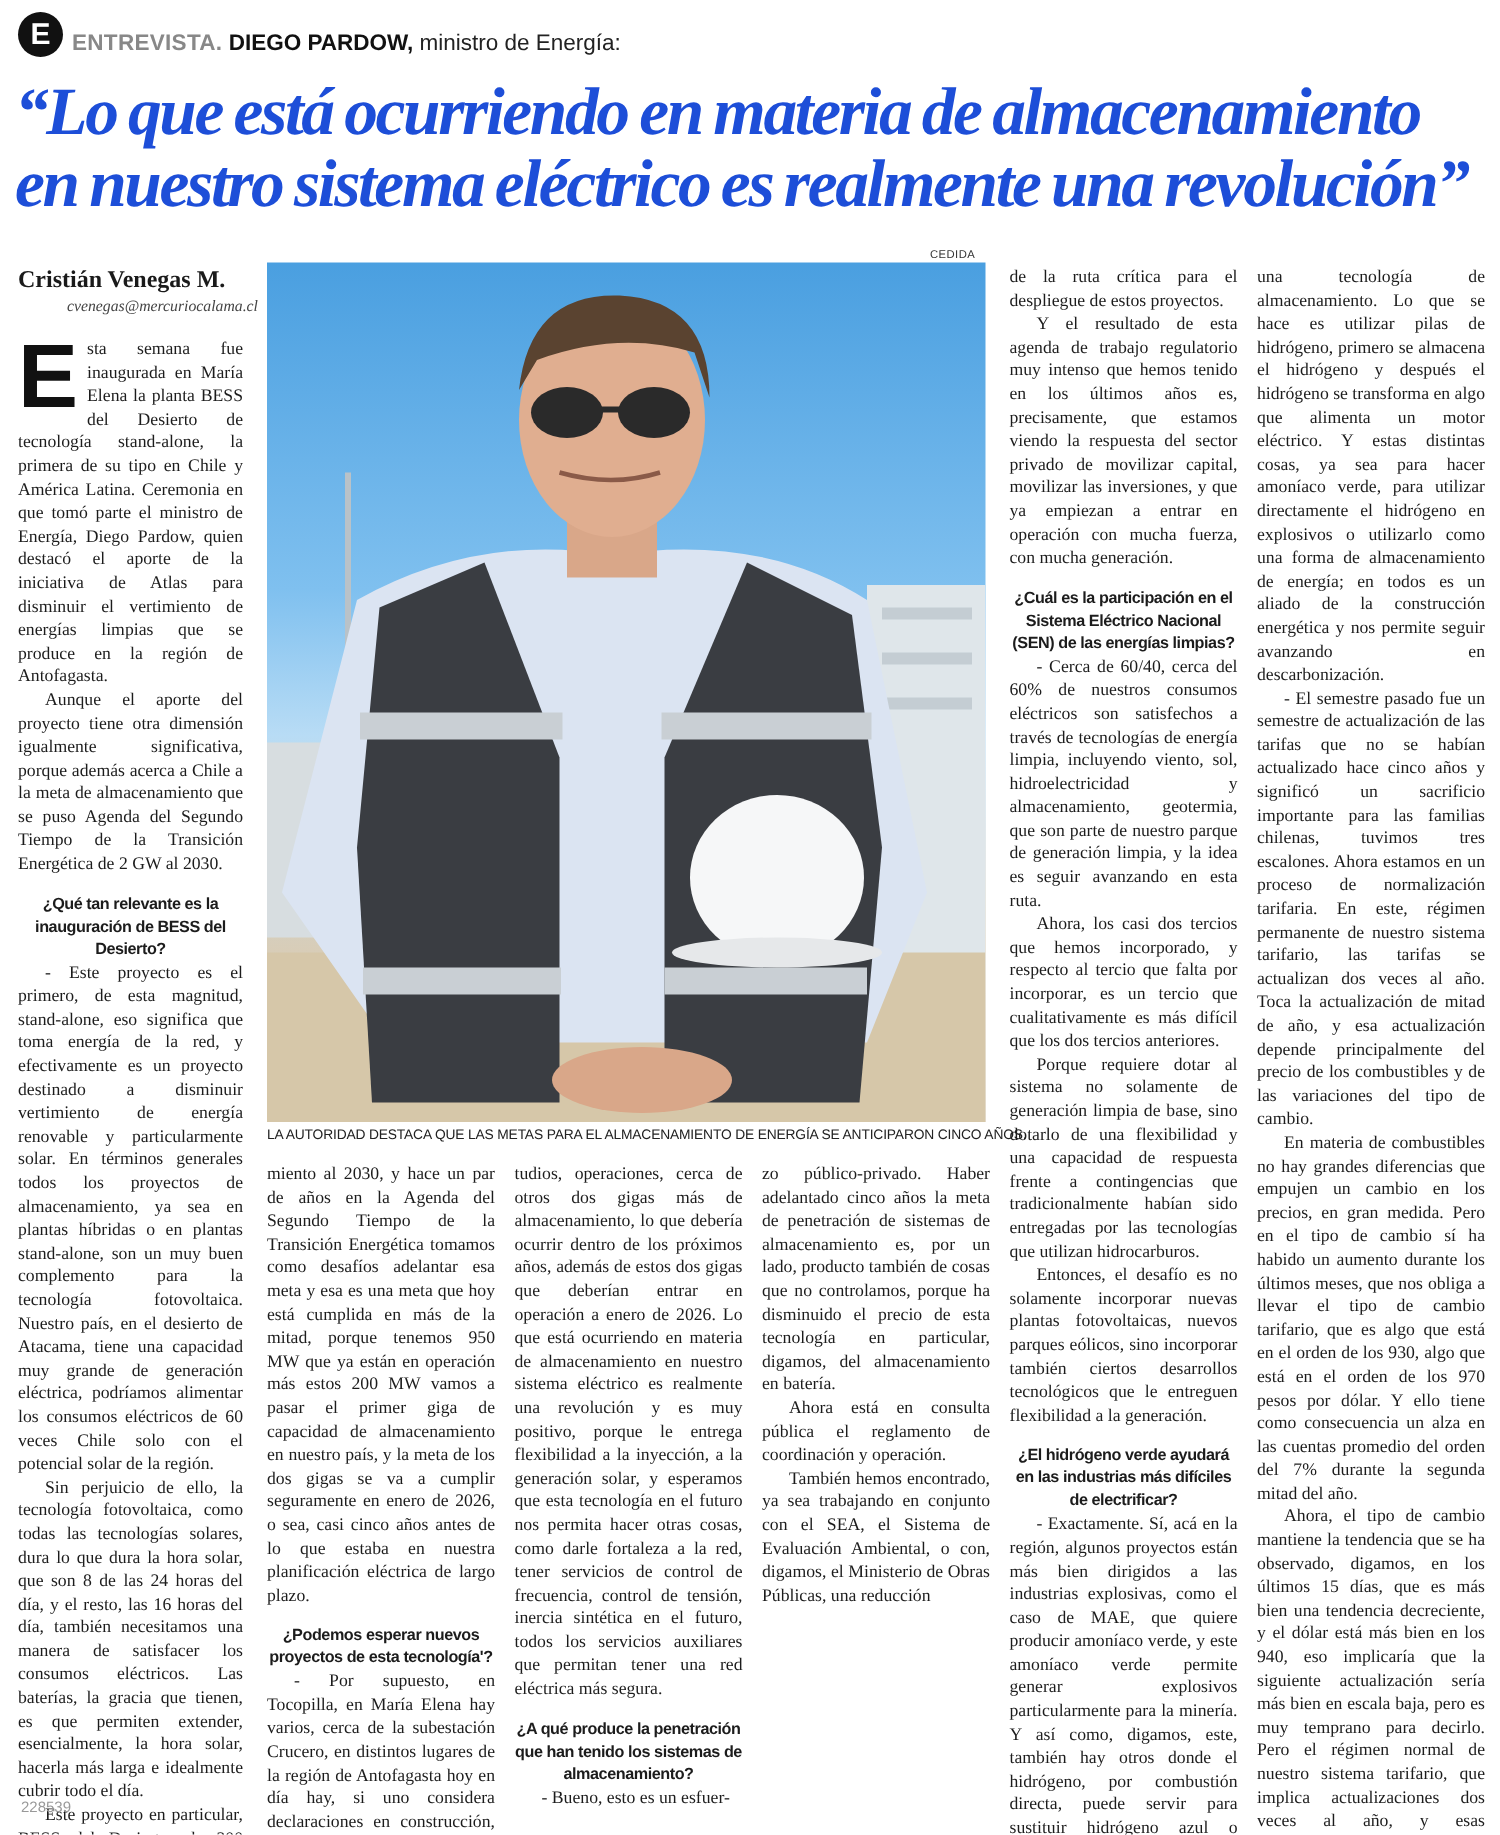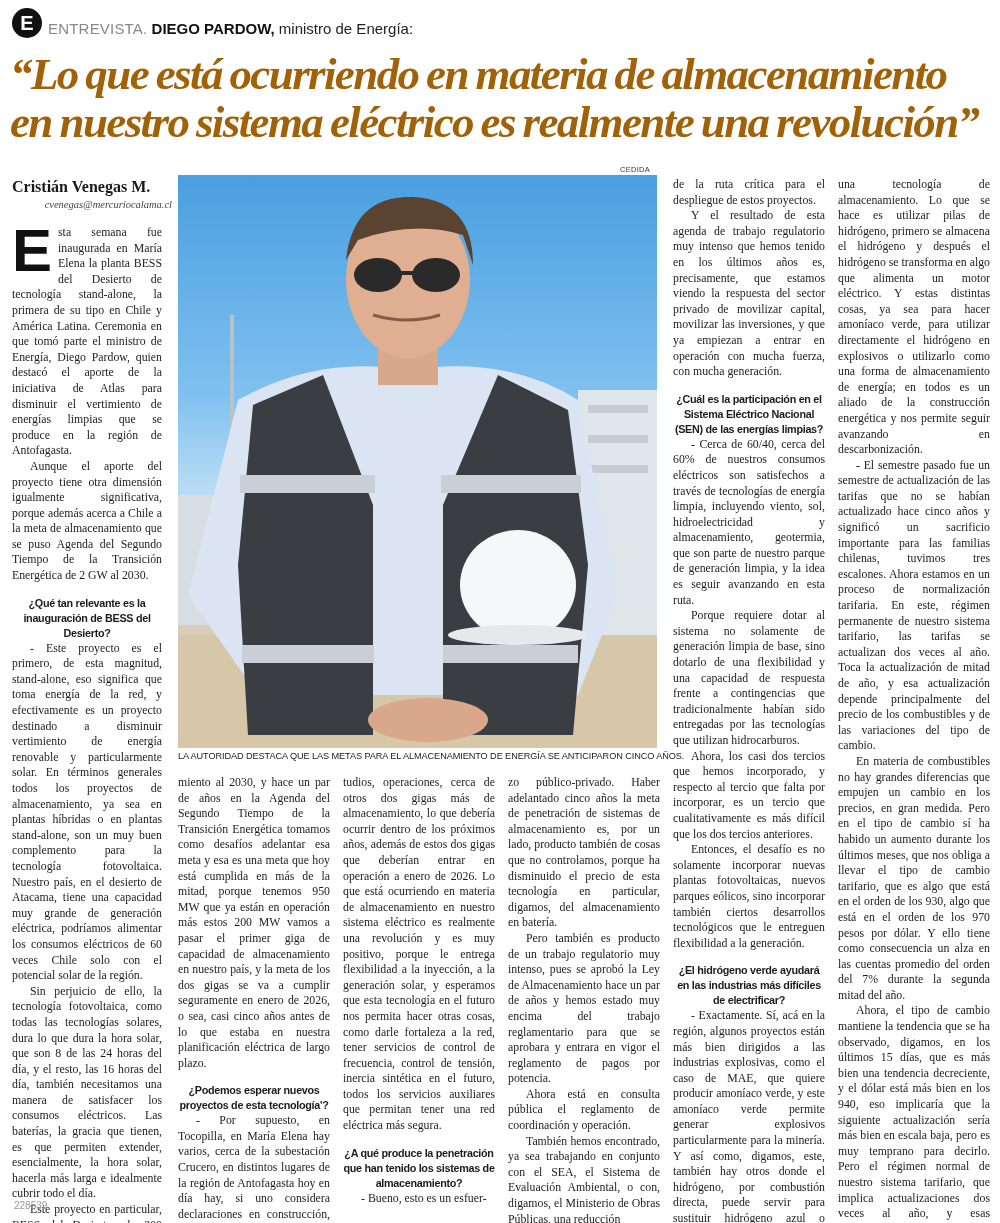--- a/index.html
+++ b/index.html
@@ -4,27 +4,27 @@
 <style>
   * { box-sizing: border-box; margin: 0; padding: 0; }
   html, body { width: 1000px; height: 1223px; background: #ffffff; overflow: hidden; }
   body { position: relative; font-family: "DejaVu Serif", serif; color: #1a1a1a; }
 
   .kicker { position: absolute; left: 12px; top: 8px; height: 30px; display: flex; align-items: center; }
   .kicker-badge { width: 30px; height: 30px; border-radius: 50%; background: #111; color: #fff;
     font-family: "Liberation Sans", sans-serif; font-weight: bold; font-size: 20px;
     display: flex; align-items: center; justify-content: center; margin-right: 6px; }
   .kicker-text { font-family: "Liberation Sans", sans-serif; font-size: 15px; margin-top: 10px; }
-  .kicker-section { color: #888; font-weight: normal; letter-spacing: 0.2px; }
+  .kicker-section { color: #888; font-weight: bold; letter-spacing: 0.2px; }
   .kicker-name { color: #111; font-weight: bold; }
   .kicker-role { color: #222; }
 
   .headline { position: absolute; left: 10px; top: 50px; width: 985px;
     font-family: "Liberation Serif", serif; font-style: italic; font-size: 45px; line-height: 48px;
-    letter-spacing: -1.6px; color: #a16207; word-spacing: -2px; }
+    letter-spacing: -1.6px; color: #1d4ed8; word-spacing: -2px; }
 
   .byline { position: absolute; left: 12px; top: 178px; width: 160px; }
   .byline-name { font-family: "Liberation Serif", serif; font-weight: bold; font-size: 16px; }
   .byline-email { font-family: "Liberation Serif", serif; font-style: italic; font-size: 10.5px; color: #444; margin-top: 3px; text-align: right; }
 
   .photo-credit { position: absolute; left: 620px; top: 165px; font-family: "Liberation Sans", sans-serif;
     font-size: 7.5px; color: #333; letter-spacing: 0.3px; }
 
   .photo { position: absolute; left: 178px; top: 175px; width: 479px; height: 573px; overflow: hidden;
     background: linear-gradient(180deg, #4a9fe0 0%, #7fc0ef 38%, #b8dcf5 55%, #d8cdb8 80%, #c9b99a 100%); }
@@ -128,32 +128,31 @@
 </div>
 
 <div class="col col3">
   <p class="noindent">tudios, operaciones, cerca de otros dos gigas más de almacenamiento, lo que debería ocurrir dentro de los próximos años, además de estos dos gigas que deberían entrar en operación a enero de 2026. Lo que está ocurriendo en materia de almacenamiento en nuestro sistema eléctrico es realmente una revolución y es muy positivo, porque le entrega flexibilidad a la inyección, a la generación solar, y esperamos que esta tecnología en el futuro nos permita hacer otras cosas, como darle fortaleza a la red, tener servicios de control de frecuencia, control de tensión, inercia sintética en el futuro, todos los servicios auxiliares que permitan tener una red eléctrica más segura.</p>
   <p class="q">¿A qué produce la penetración que han tenido los sistemas de almacenamiento?</p>
   <p>- Bueno, esto es un esfuer-</p>
 </div>
 
 <div class="col col4">
   <p class="noindent">zo público-privado. Haber adelantado cinco años la meta de penetración de sistemas de almacenamiento es, por un lado, producto también de cosas que no controlamos, porque ha disminuido el precio de esta tecnología en particular, digamos, del almacenamiento en batería.</p>
-  <p>Pero también es producto de un trabajo regulatorio muy intenso, pues se aprobó la Ley de Almacenamiento hace un par de años y hemos estado muy encima del trabajo reglamentario para que se aprobara y entrara en vigor el reglamento de pagos por potencia.</p>
   <p>Ahora está en consulta pública el reglamento de coordinación y operación.</p>
   <p>También hemos encontrado, ya sea trabajando en conjunto con el SEA, el Sistema de Evaluación Ambiental, o con, digamos, el Ministerio de Obras Públicas, una reducción</p>
 </div>
 
 <div class="col col5">
   <p class="noindent">de la ruta crítica para el despliegue de estos proyectos.</p>
   <p>Y el resultado de esta agenda de trabajo regulatorio muy intenso que hemos tenido en los últimos años es, precisamente, que estamos viendo la respuesta del sector privado de movilizar capital, movilizar las inversiones, y que ya empiezan a entrar en operación con mucha fuerza, con mucha generación.</p>
   <p class="q">¿Cuál es la participación en el Sistema Eléctrico Nacional (SEN) de las energías limpias?</p>
   <p>- Cerca de 60/40, cerca del 60% de nuestros consumos eléctricos son satisfechos a través de tecnologías de energía limpia, incluyendo viento, sol, hidroelectricidad y almacenamiento, geotermia, que son parte de nuestro parque de generación limpia, y la idea es seguir avanzando en esta ruta.</p>
+  <p>Ahora, los casi dos tercios que hemos incorporado, y respecto al tercio que falta por incorporar, es un tercio que cualitativamente es más difícil que los dos tercios anteriores.</p>
   <p>Porque requiere dotar al sistema no solamente de generación limpia de base, sino dotarlo de una flexibilidad y una capacidad de respuesta frente a contingencias que tradicionalmente habían sido entregadas por las tecnologías que utilizan hidrocarburos.</p>
-  <p>Ahora, los casi dos tercios que hemos incorporado, y respecto al tercio que falta por incorporar, es un tercio que cualitativamente es más difícil que los dos tercios anteriores.</p>
   <p>Entonces, el desafío es no solamente incorporar nuevas plantas fotovoltaicas, nuevos parques eólicos, sino incorporar también ciertos desarrollos tecnológicos que le entreguen flexibilidad a la generación.</p>
   <p class="q">¿El hidrógeno verde ayudará en las industrias más difíciles de electrificar?</p>
   <p>- Exactamente. Sí, acá en la región, algunos proyectos están más bien dirigidos a las industrias explosivas, como el caso de MAE, que quiere producir amoníaco verde, y este amoníaco verde permite generar explosivos particularmente para la minería. Y así como, digamos, este, también hay otros donde el hidrógeno, por combustión directa, puede servir para sustituir hidrógeno azul o hidrógeno gris, y generalmente también hay lugares donde el hidrógeno funciona como</p>
 </div>
 
 <div class="col col6">
   <p class="noindent">una tecnología de almacenamiento. Lo que se hace es utilizar pilas de hidrógeno, primero se almacena el hidrógeno y después el hidrógeno se transforma en algo que alimenta un motor eléctrico. Y estas distintas cosas, ya sea para hacer amoníaco verde, para utilizar directamente el hidrógeno en explosivos o utilizarlo como una forma de almacenamiento de energía; en todos es un aliado de la construcción energética y nos permite seguir avanzando en descarbonización.</p>
   <p>- El semestre pasado fue un semestre de actualización de las tarifas que no se habían actualizado hace cinco años y significó un sacrificio importante para las familias chilenas, tuvimos tres escalones. Ahora estamos en un proceso de normalización tarifaria. En este, régimen permanente de nuestro sistema tarifario, las tarifas se actualizan dos veces al año. Toca la actualización de mitad de año, y esa actualización depende principalmente del precio de los combustibles y de las variaciones del tipo de cambio.</p>
   <p>En materia de combustibles no hay grandes diferencias que empujen un cambio en los precios, en gran medida. Pero en el tipo de cambio sí ha habido un aumento durante los últimos meses, que nos obliga a llevar el tipo de cambio tarifario, que es algo que está en el orden de los 930, algo que está en el orden de los 970 pesos por dólar. Y ello tiene como consecuencia un alza en las cuentas promedio del orden del 7% durante la segunda mitad del año.</p>
   <p><span>Ahora, el tipo de cambio mantiene la tendencia que se ha observado, digamos, en los últimos 15 días, que es más bien una tendencia decreciente, y el dólar está más bien en los 940, eso implicaría que la siguiente actualización sería más bien en escala baja, pero es muy temprano para decirlo. Pero el régimen normal de nuestro sistema tarifario, que implica actualizaciones dos veces al año, y esas actualizaciones dependen en gran medida de lo que ocurra con el tipo de cambio.</span> </p>

